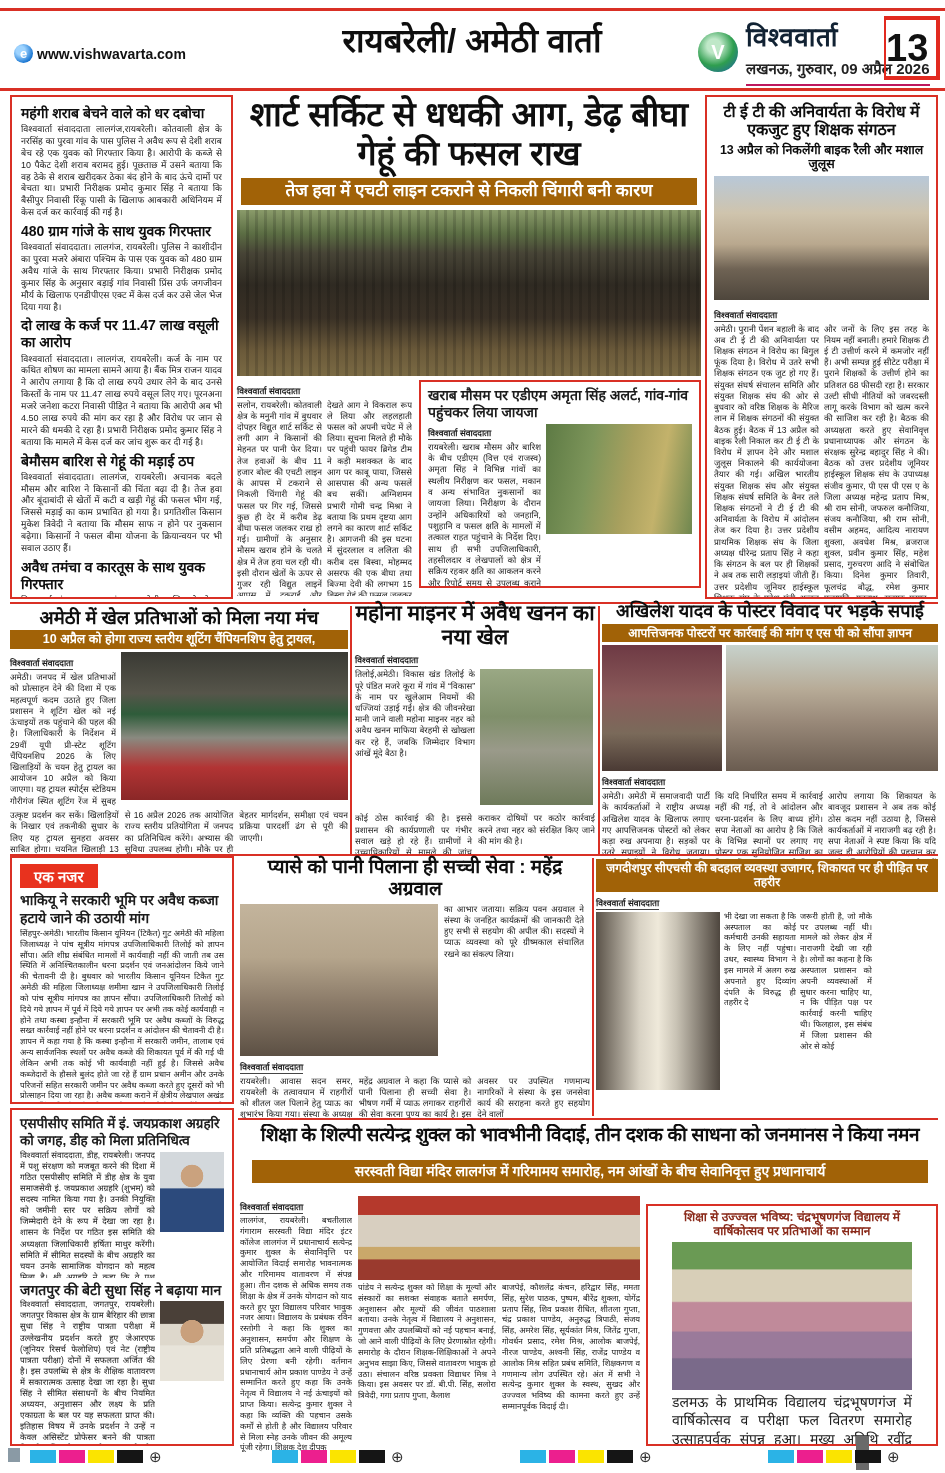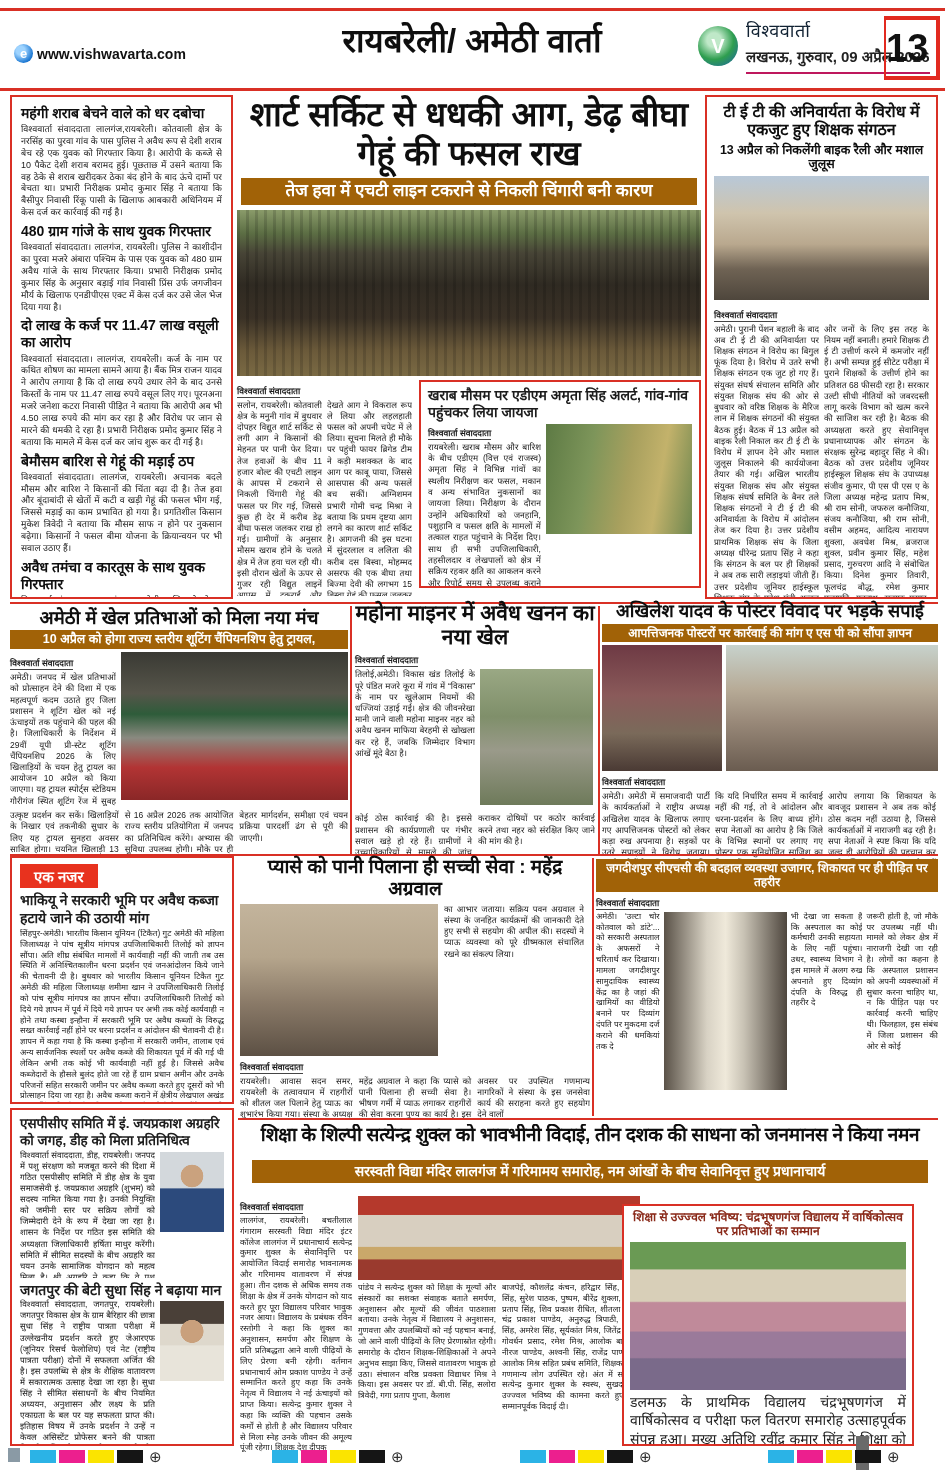--- a/index.html
+++ b/index.html
@@ -47,21 +47,21 @@
 <div class="abs site" style="top:44px;left:14px">
   <span class="eicon">e</span>
   <span>www.vishwavarta.com</span>
 </div>
 
 <div class="abs hl" style="top:22px;left:252px;width:440px;font-size:33px">रायबरेली/ अमेठी वार्ता</div>
 
 <div class="abs" style="top:18px;left:698px;display:flex;gap:8px;align-items:center">
   <span class="vlogo">V</span>
   <span style="display:inline-block">
-    <span style="display:block;font-size:18px;font-weight:400;color:#123;letter-spacing:.5px">विश्ववार्ता</span>
+    <span style="display:block;font-size:26px;font-weight:700;color:#123;letter-spacing:.5px">विश्ववार्ता</span>
     <span style="display:block;font-size:15px;font-weight:700;color:#222;border-bottom:2px solid #be185d;padding-bottom:6px;margin-top:4px">लखनऊ,  गुरुवार, 09 अप्रैल 2026</span>
   </span>
 </div>
 
 <div class="abs" style="top:16px;left:884px;width:56px;height:64px;border:4px solid #e22a20;border-left-width:2px;text-align:left;font-size:38px;font-weight:700;line-height:56px;color:#111">13</div>
 
 <div class="abs rule" style="top:88px;left:0;width:945px;height:3px"></div>
 
 <div class="abs rbox" style="top:95px;left:10px;width:223px;height:504px;padding:4px 9px;overflow:hidden">
   <div>
@@ -190,21 +190,20 @@
     <p class="bt sm" style="width:140px;height:152px">का आभार जताया। सक्रिय पवन अग्रवाल ने संस्था के जनहित कार्यक्रमों की जानकारी देते हुए सभी से सहयोग की अपील की। सदस्यों ने प्याऊ व्यवस्था को पूरे ग्रीष्मकाल संचालित रखने का संकल्प लिया।</p>
   </div>
   <span class="by">विश्ववार्ता संवाददाता</span>
   <p class="bt sm" style="height:52px;column-count:3;column-gap:6px">रायबरेली। आवास सदन समर, रायबरेली के तत्वावधान में राहगीरों को शीतल जल पिलाने हेतु प्याऊ का शुभारंभ किया गया। संस्था के अध्यक्ष महेंद्र अग्रवाल ने कहा कि प्यासे को पानी पिलाना ही सच्ची सेवा है। भीषण गर्मी में प्याऊ लगाकर राहगीरों की सेवा करना पुण्य का कार्य है। इस अवसर पर उपस्थित गणमान्य नागरिकों ने संस्था के इस जनसेवा कार्य की सराहना करते हुए सहयोग देने वालों</p>
 </div>
 
 <div class="abs" style="top:856px;left:596px;width:342px">
   <div class="obar" style="margin-top:3px;font-size:12px;padding:2px">जगदीशपुर सीएचसी की बदहाल व्यवस्था उजागर, शिकायत पर ही पीड़ित पर तहरीर</div>
   <span class="by">विश्ववार्ता संवाददाता</span>
   <div class="colflex" style="gap:4px">
-    <p class="bt xs" style="width:64px;height:178px">अमेठी। ‘उल्टा चोर कोतवाल को डांटे’... को सरकारी अस्पताल के अफसरों ने चरितार्थ कर दिखाया। मामला जगदीशपुर सामुदायिक स्वास्थ्य केंद्र का है जहां की खामियों का वीडियो बनाने पर दिव्यांग दंपति पर मुकदमा दर्ज कराने की धमकियां तक दे</p>
     <div class="ph ph-hosp" style="width:124px;height:178px"></div>
     <p class="bt xs" style="width:72px;height:178px">भी देखा जा सकता है कि अस्पताल का कोई कर्मचारी उनकी सहायता के लिए नहीं पहुंचा। उधर, स्वास्थ्य विभाग ने इस मामले में अलग रुख अपनाते हुए दिव्यांग दंपति के विरुद्ध ही तहरीर दे</p>
     <p class="bt xs" style="width:72px;height:178px">जरूरी होती है, जो मौके पर उपलब्ध नहीं थी। मामले को लेकर क्षेत्र में नाराजगी देखी जा रही है। लोगों का कहना है कि अस्पताल प्रशासन को अपनी व्यवस्थाओं में सुधार करना चाहिए था, न कि पीड़ित पक्ष पर कार्रवाई करनी चाहिए थी। फिलहाल, इस संबंध में जिला प्रशासन की ओर से कोई</p>
   </div>
   <p class="bt xs" style="height:0;overflow:hidden">इलाज के लिए अस्पताल पहुंचे थे। इस दौरान उन्हें न तो व्हीलचेयर उपलब्ध कराई गई और न ही कोई कर्मचारी सहायता के लिए आगे आया। वीडियो में साफ</p>
 </div>
 
 <div class="abs rule" style="top:1118px;left:238px;width:700px;height:2px"></div>
 
 <div class="abs hl" style="top:1124px;left:240px;width:700px;font-size:19px;letter-spacing:-0.3px;white-space:nowrap;overflow:hidden">शिक्षा के शिल्पी सत्येन्द्र शुक्ल को भावभीनी विदाई, तीन दशक की साधना को जनमानस ने किया नमन</div>
@@ -217,21 +216,21 @@
   </div>
   <div style="width:282px">
     <div class="ph ph-farewell" style="height:84px"></div>
     <div class="colflex" style="gap:6px;margin-top:3px">
       <p class="bt xs" style="width:138px;height:160px">पांडेय ने सत्येन्द्र शुक्ल को शिक्षा के मूल्यों और संस्कारों का सशक्त संवाहक बताते समर्पण, अनुशासन और मूल्यों की जीवंत पाठशाला बताया। उनके नेतृत्व में विद्यालय ने अनुशासन, गुणवत्ता और उपलब्धियों को नई पहचान बनाई, जो आने वाली पीढ़ियों के लिए प्रेरणास्रोत रहेगी। समारोह के दौरान शिक्षक-शिक्षिकाओं ने अपने अनुभव साझा किए, जिससे वातावरण भावुक हो उठा। संचालन वरिष्ठ प्रवक्ता विद्याधर मिश्र ने किया। इस अवसर पर डॉ. बी.पी. सिंह, सलोरा त्रिवेदी, गगा प्रताप गुप्ता, कैलाश</p>
       <p class="bt xs" style="width:138px;height:160px">बाजपेई, कौशलेंद्र कंचन, हरिद्वार सिंह, ममता सिंह, सुरेश पाठक, पुष्पम, बीरेंद्र शुक्ला, योगेंद्र प्रताप सिंह, शिव प्रकाश रीधित, शीतला गुप्ता, चंद्र प्रकाश पाण्डेय, अनुरुद्ध त्रिपाठी, संजय सिंह, अमरेश सिंह, सूर्यकांत मिश्र, जितेंद्र गुप्ता, गोवर्धन प्रसाद, रमेश मिश्र, आलोक बाजपेई, नीरज पाण्डेय, अश्वनी सिंह, राजेंद्र पाण्डेय व आलोक मिश्र सहित प्रबंध समिति, शिक्षकगण व गणमान्य लोग उपस्थित रहे। अंत में सभी ने सत्येन्द्र कुमार शुक्ल के स्वस्थ, सुखद और उज्ज्वल भविष्य की कामना करते हुए उन्हें सम्मानपूर्वक विदाई दी।</p>
     </div>
   </div>
 </div>
 
-<div class="abs rbox" style="top:1204px;left:622px;width:292px;height:242px;padding:5px 6px;overflow:hidden">
+<div class="abs rbox" style="top:1204px;left:646px;width:292px;height:242px;padding:5px 24px;overflow:hidden">
   <div class="hl" style="font-size:12px;color:#8a2a1a">शिक्षा से उज्ज्वल भविष्य: चंद्रभूषणगंज विद्यालय में वार्षिकोत्सव पर प्रतिभाओं का सम्मान</div>
   <div class="ph ph-school" style="height:148px;margin:3px 0"></div>
   <p class="bt" style="font-size:14px">डलमऊ के प्राथमिक विद्यालय चंद्रभूषणगंज में वार्षिकोत्सव व परीक्षा फल वितरण समारोह उत्साहपूर्वक संपन्न हुआ। मुख्य अतिथि रवींद्र कुमार सिंह ने शिक्षा को उज्ज्वल भविष्य की कुंजी बताया और मेधावी छात्रों को सम्मानित किया। समाजसेवी अमित सिंह द्वारा स्थापित सोलर सिस्टम की सराहना हुई। कार्यक्रम में शिक्षक, अभिभावक व गणमान्य लोग उपस्थित रहे।</p>
 </div>
 
 <div class="abs" style="top:1448px;left:8px;width:12px;height:14px;background:#8a9aa5"></div>
 <div class="abs" style="top:1436px;left:856px;width:13px;height:34px;background:#6a6a6a"></div>
 
 <div class="abs cmyk" style="left:30px">
   <span class="sw c"></span>

